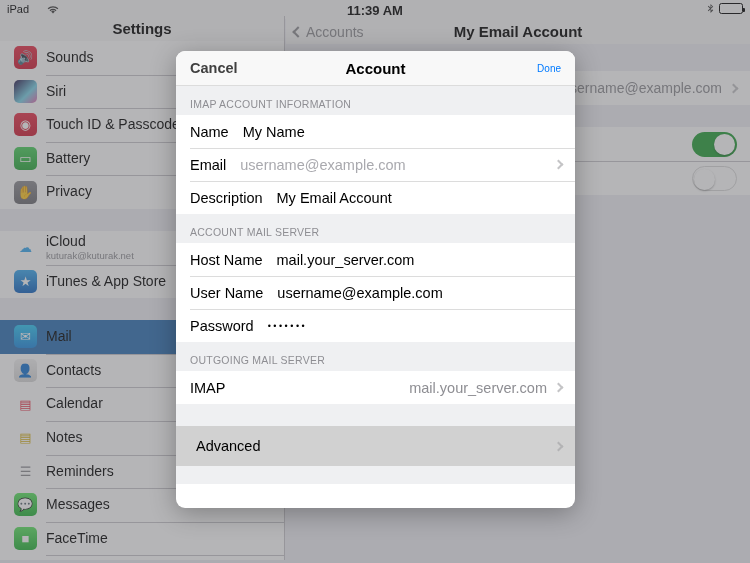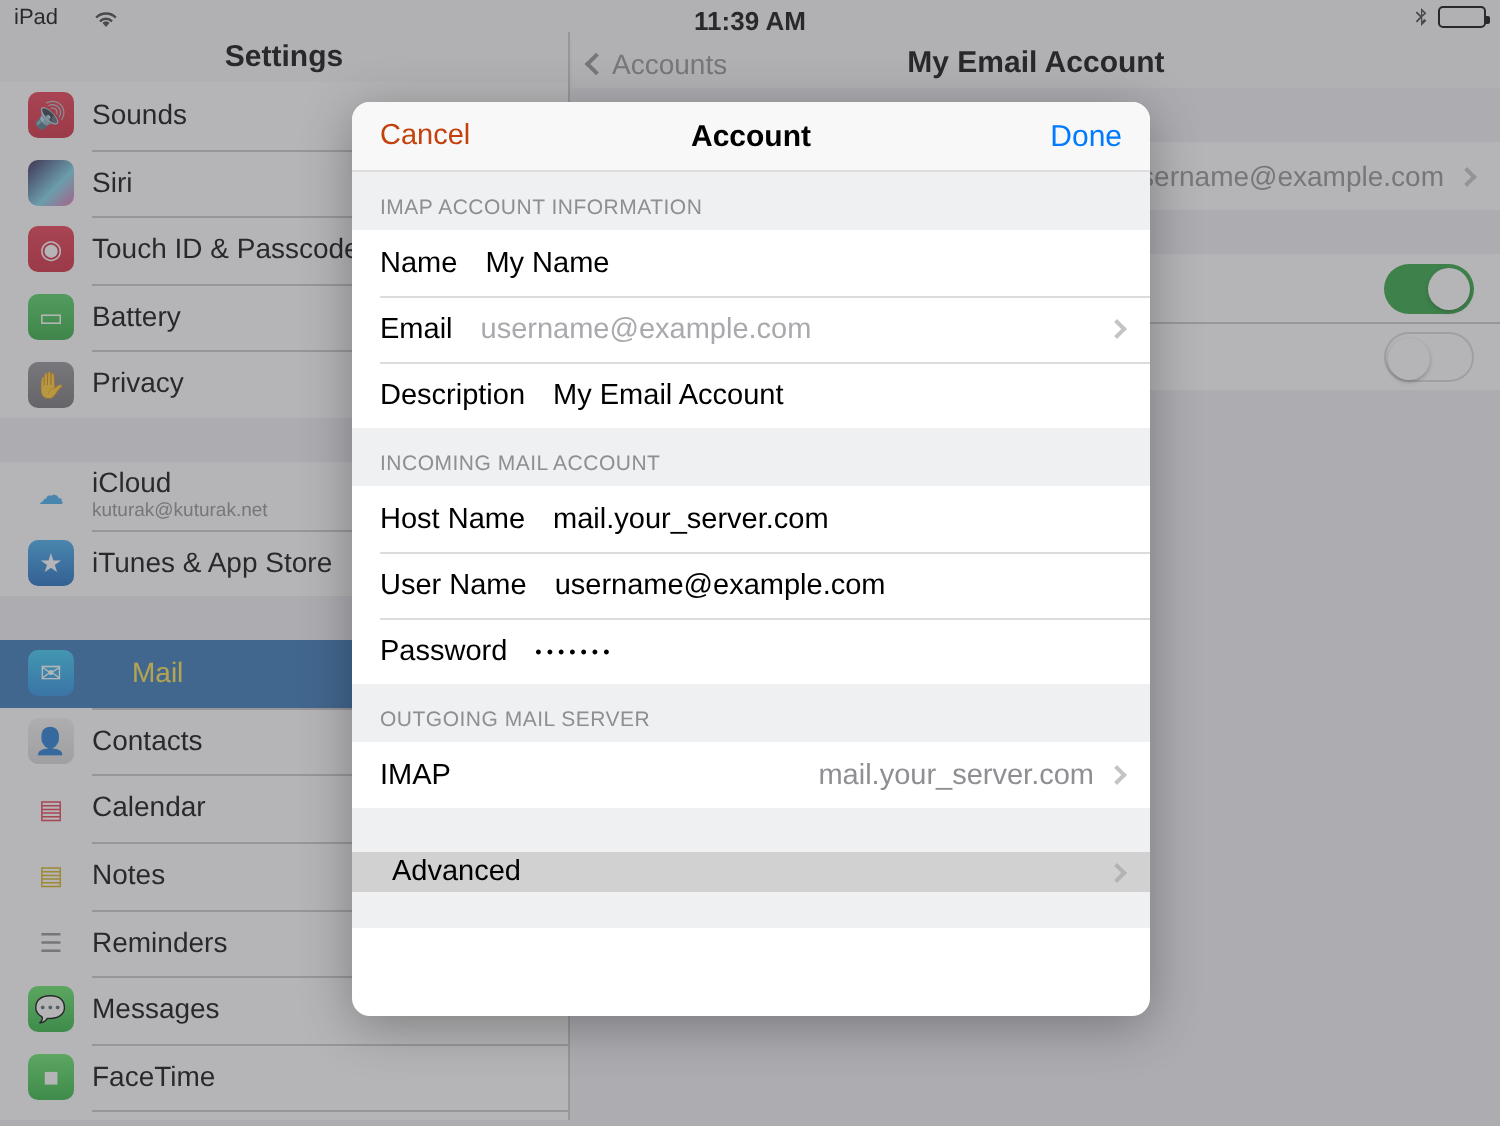--- a/index.html
+++ b/index.html
@@ -39,21 +39,21 @@
   }
   .sb-list { position:relative; }
   .srow {
     position:relative; display:flex; align-items:center; height:33.6px;
     background:#fff; padding-left:14px; color:#000;
   }
   .srow + .srow::before {
     content:""; position:absolute; left:46px; right:0; top:0; height:1px; background:#c8c7cc;
   }
   .srow.sel { background:#2f72b5; }
-  .srow.sel .srow-label { color:#fde047;margin-left:20px; }
+  .srow.sel .srow-label { color:#000000; }
   .srow-ico { width:23px; height:23px; border-radius:5px; margin-right:9px; flex:none; position:relative; overflow:hidden; }
   .srow-label { font-size:14px; line-height:1.1; }
   .srow-sub { font-size:9.5px; color:#8e8e93; line-height:1.1; margin-top:1px; }
   .srow-txtwrap { display:flex; flex-direction:column; justify-content:center; }
   .gap { height:22px; background:#efeff4; }
 
   
   .ic-sounds { background:linear-gradient(#e8334a,#cf1f36); }
   .ic-siri   { background:linear-gradient(135deg,#2b1b4d,#7ad3e8 60%,#e36bb0); }
   .ic-touch  { background:linear-gradient(#e8334a,#cf1f36); }
@@ -103,40 +103,40 @@
   
   .modal {
     position:absolute; left:176px; top:51px; width:399px; height:457px;
     background:#fff; border-radius:9px; overflow:hidden;
     box-shadow:0 5px 26px rgba(0,0,0,.30);
   }
   .modal-bar {
     height:35px; background:#f8f8f8; position:relative; display:flex; align-items:center;
     border-bottom:1px solid #dcdcdc;
   }
-  .m-cancel { position:absolute; left:14px; color:#c2410c; font-size:14.5px; }
+  .m-cancel { position:absolute; left:14px; color:#404040; font-size:14.5px;font-weight:bold; }
   .m-title { width:100%; text-align:center; font-size:15px; font-weight:bold; color:#000; }
-  .m-done { position:absolute; right:14px; color:#007aff; font-size:15px; }
+  .m-done { position:absolute; right:14px; color:#007aff; font-size:10px; }
 
   .sec-head {
     height:29px; display:flex; align-items:flex-end; padding:0 0 5px 14px;
     font-size:10.5px; color:#8e8e93; letter-spacing:.25px; background:#eff0f2;
   }
   .mrow {
     position:relative; height:33px; display:flex; align-items:center;
     padding:0 13px 0 14px; background:#fff; font-size:14.5px; color:#000;text-align:center;
   }
   .mrow.sep::before { content:""; position:absolute; left:14px; right:0; top:0; height:1px; background:#dcdcdc; }
   .mlabel { min-width:0; }
   .mvalue { margin-left:14px; color:#000; }
   .mvalue.placeholder { color:#a9a9ae; }
   .mvalue.right { margin-left:auto; color:#8e8e93; }
   .mdots { margin-left:14px; font-size:9px; letter-spacing:2.5px; color:#000; }
   .msp { height:22px; background:#eff0f2; }
-  .mrow.pressed { background:#d1d1d1; height:20px;padding-left:20px; }
+  .mrow.pressed { background:#d1d1d1; height:40px;padding-left:20px; }
   .mrow.pressed .chev-r { border-color:#b3b3b5; }
   .mtail { height:18px; background:#eff0f2; }
 </style>
 </head>
 <body>
 
 <div id="base">
 
   <div class="statusbar">
     <div class="sb-left">
@@ -327,21 +327,21 @@
       </div>
       <div class="mrow sep">
         <span class="mlabel">Email</span>
         <span class="mvalue placeholder">username@example.com</span>
         <span class="chev-r" style="margin-left: auto;"></span>
       </div>
       <div class="mrow sep">
         <span class="mlabel">Description</span>
         <span class="mvalue">My Email Account</span>
       </div>
-      <div class="sec-head">INCOMING MAIL ACCOUNT</div>
+      <div class="sec-head">ACCOUNT MAIL SERVER</div>
       <div class="mrow">
         <span class="mlabel">Host Name</span>
         <span class="mvalue">mail.your_server.com</span>
       </div>
       <div class="mrow sep">
         <span class="mlabel">User Name</span>
         <span class="mvalue">username@example.com</span>
       </div>
       <div class="mrow sep">
         <span class="mlabel">Password</span>

